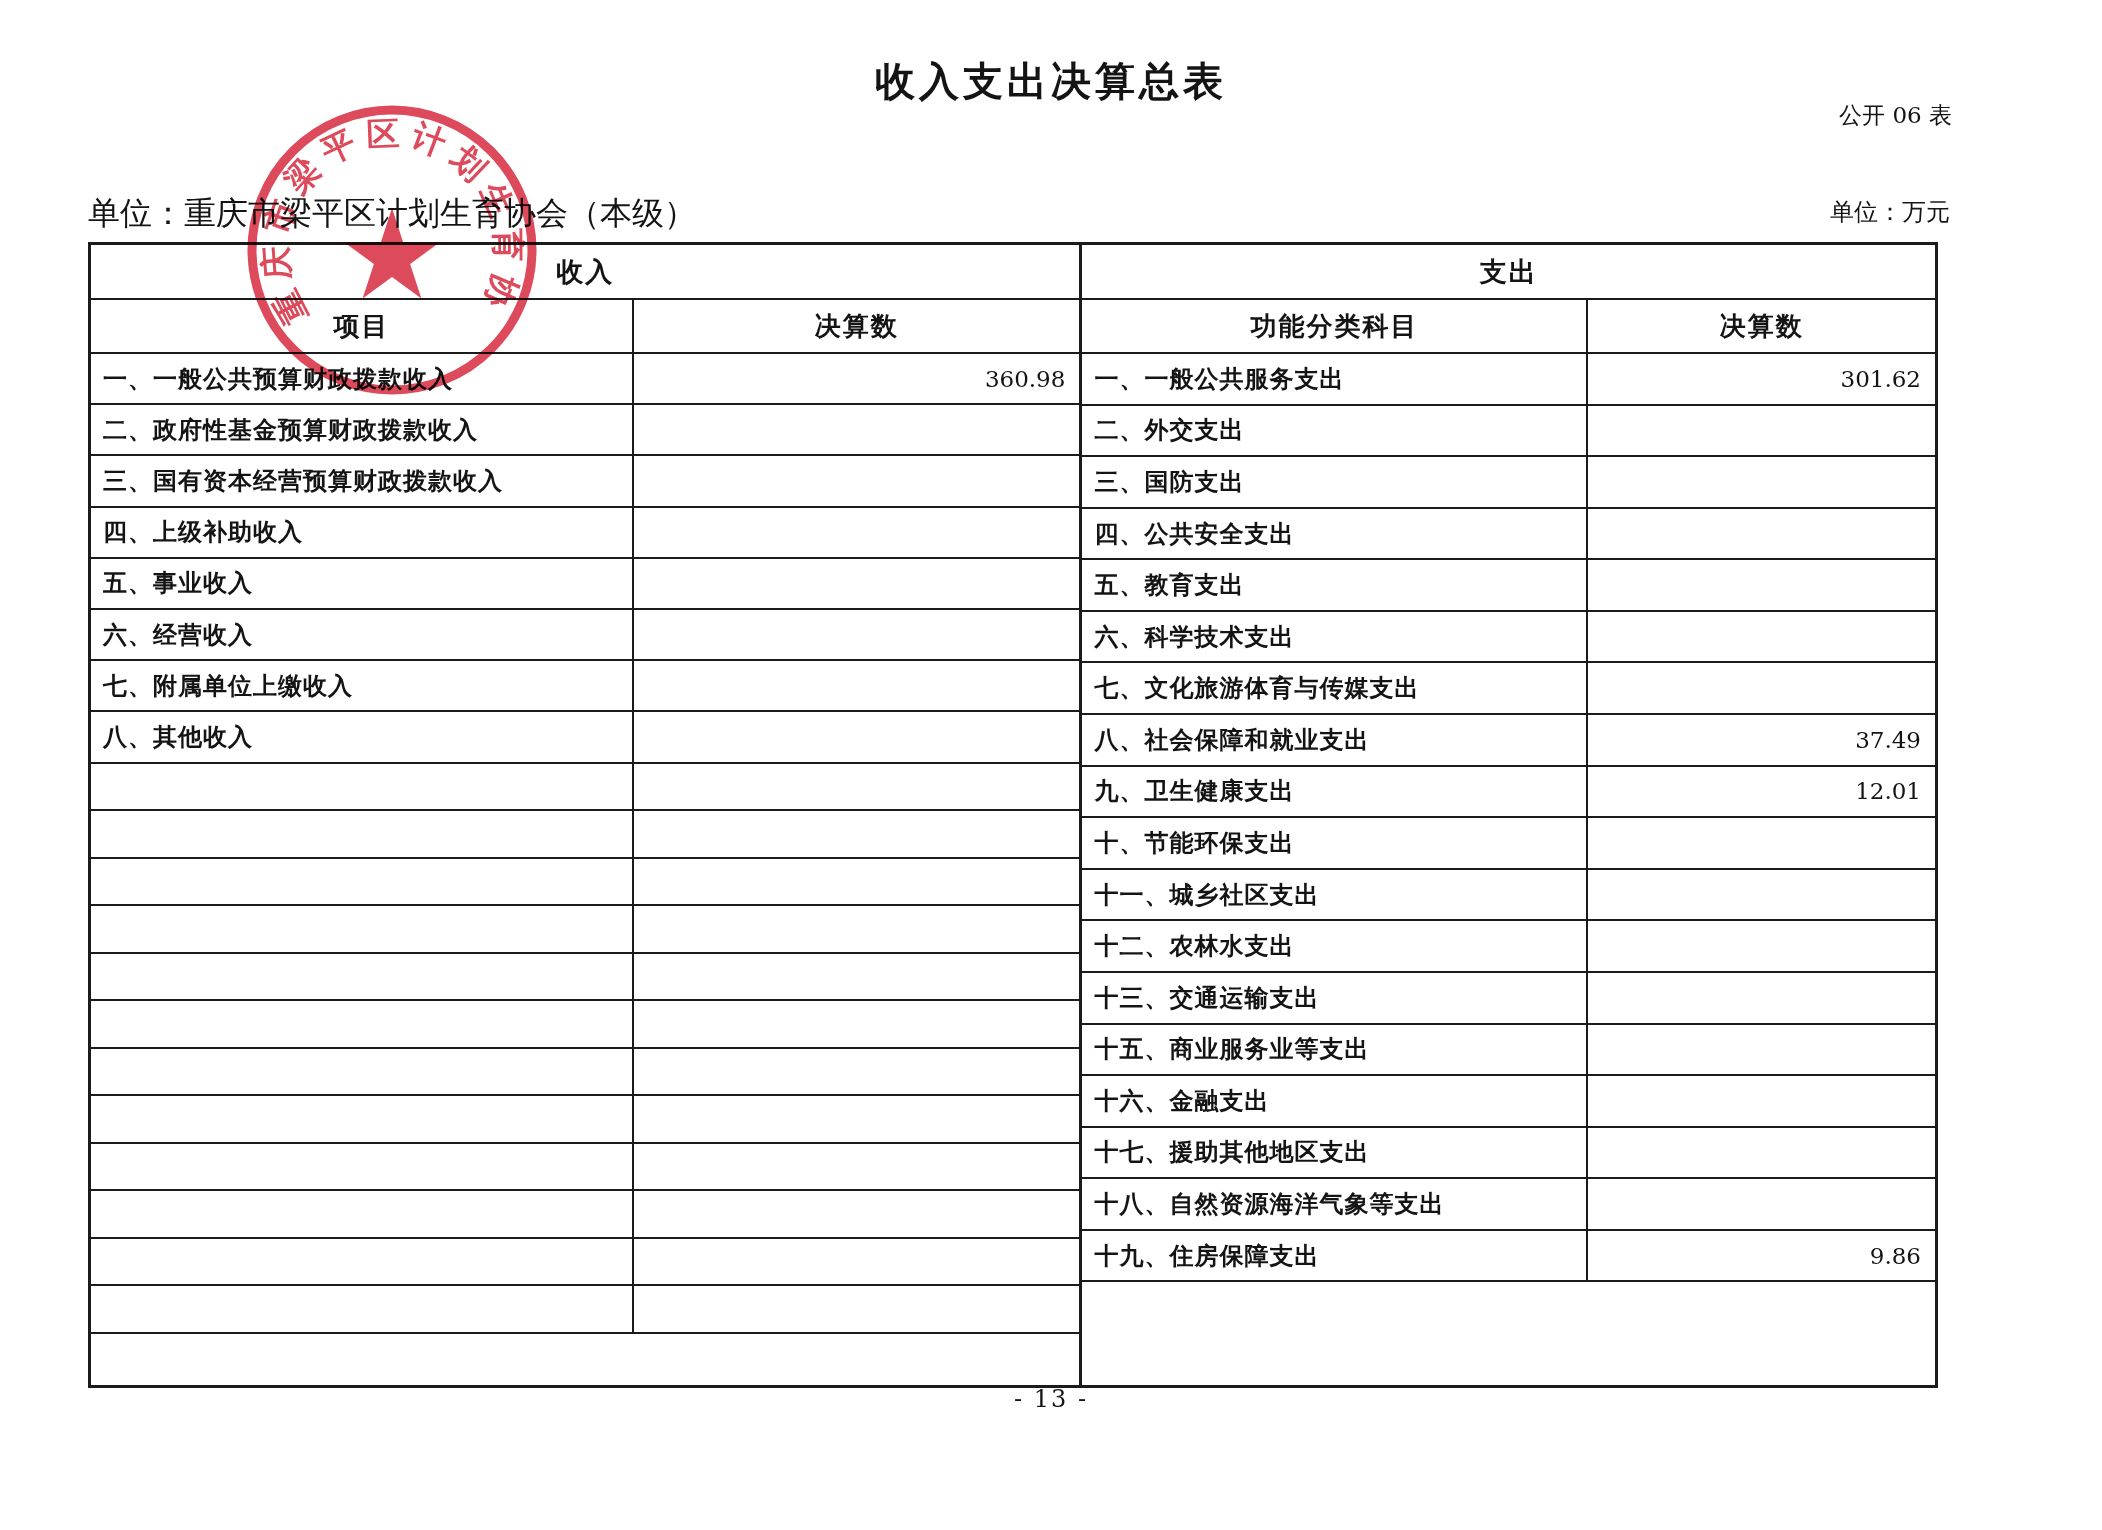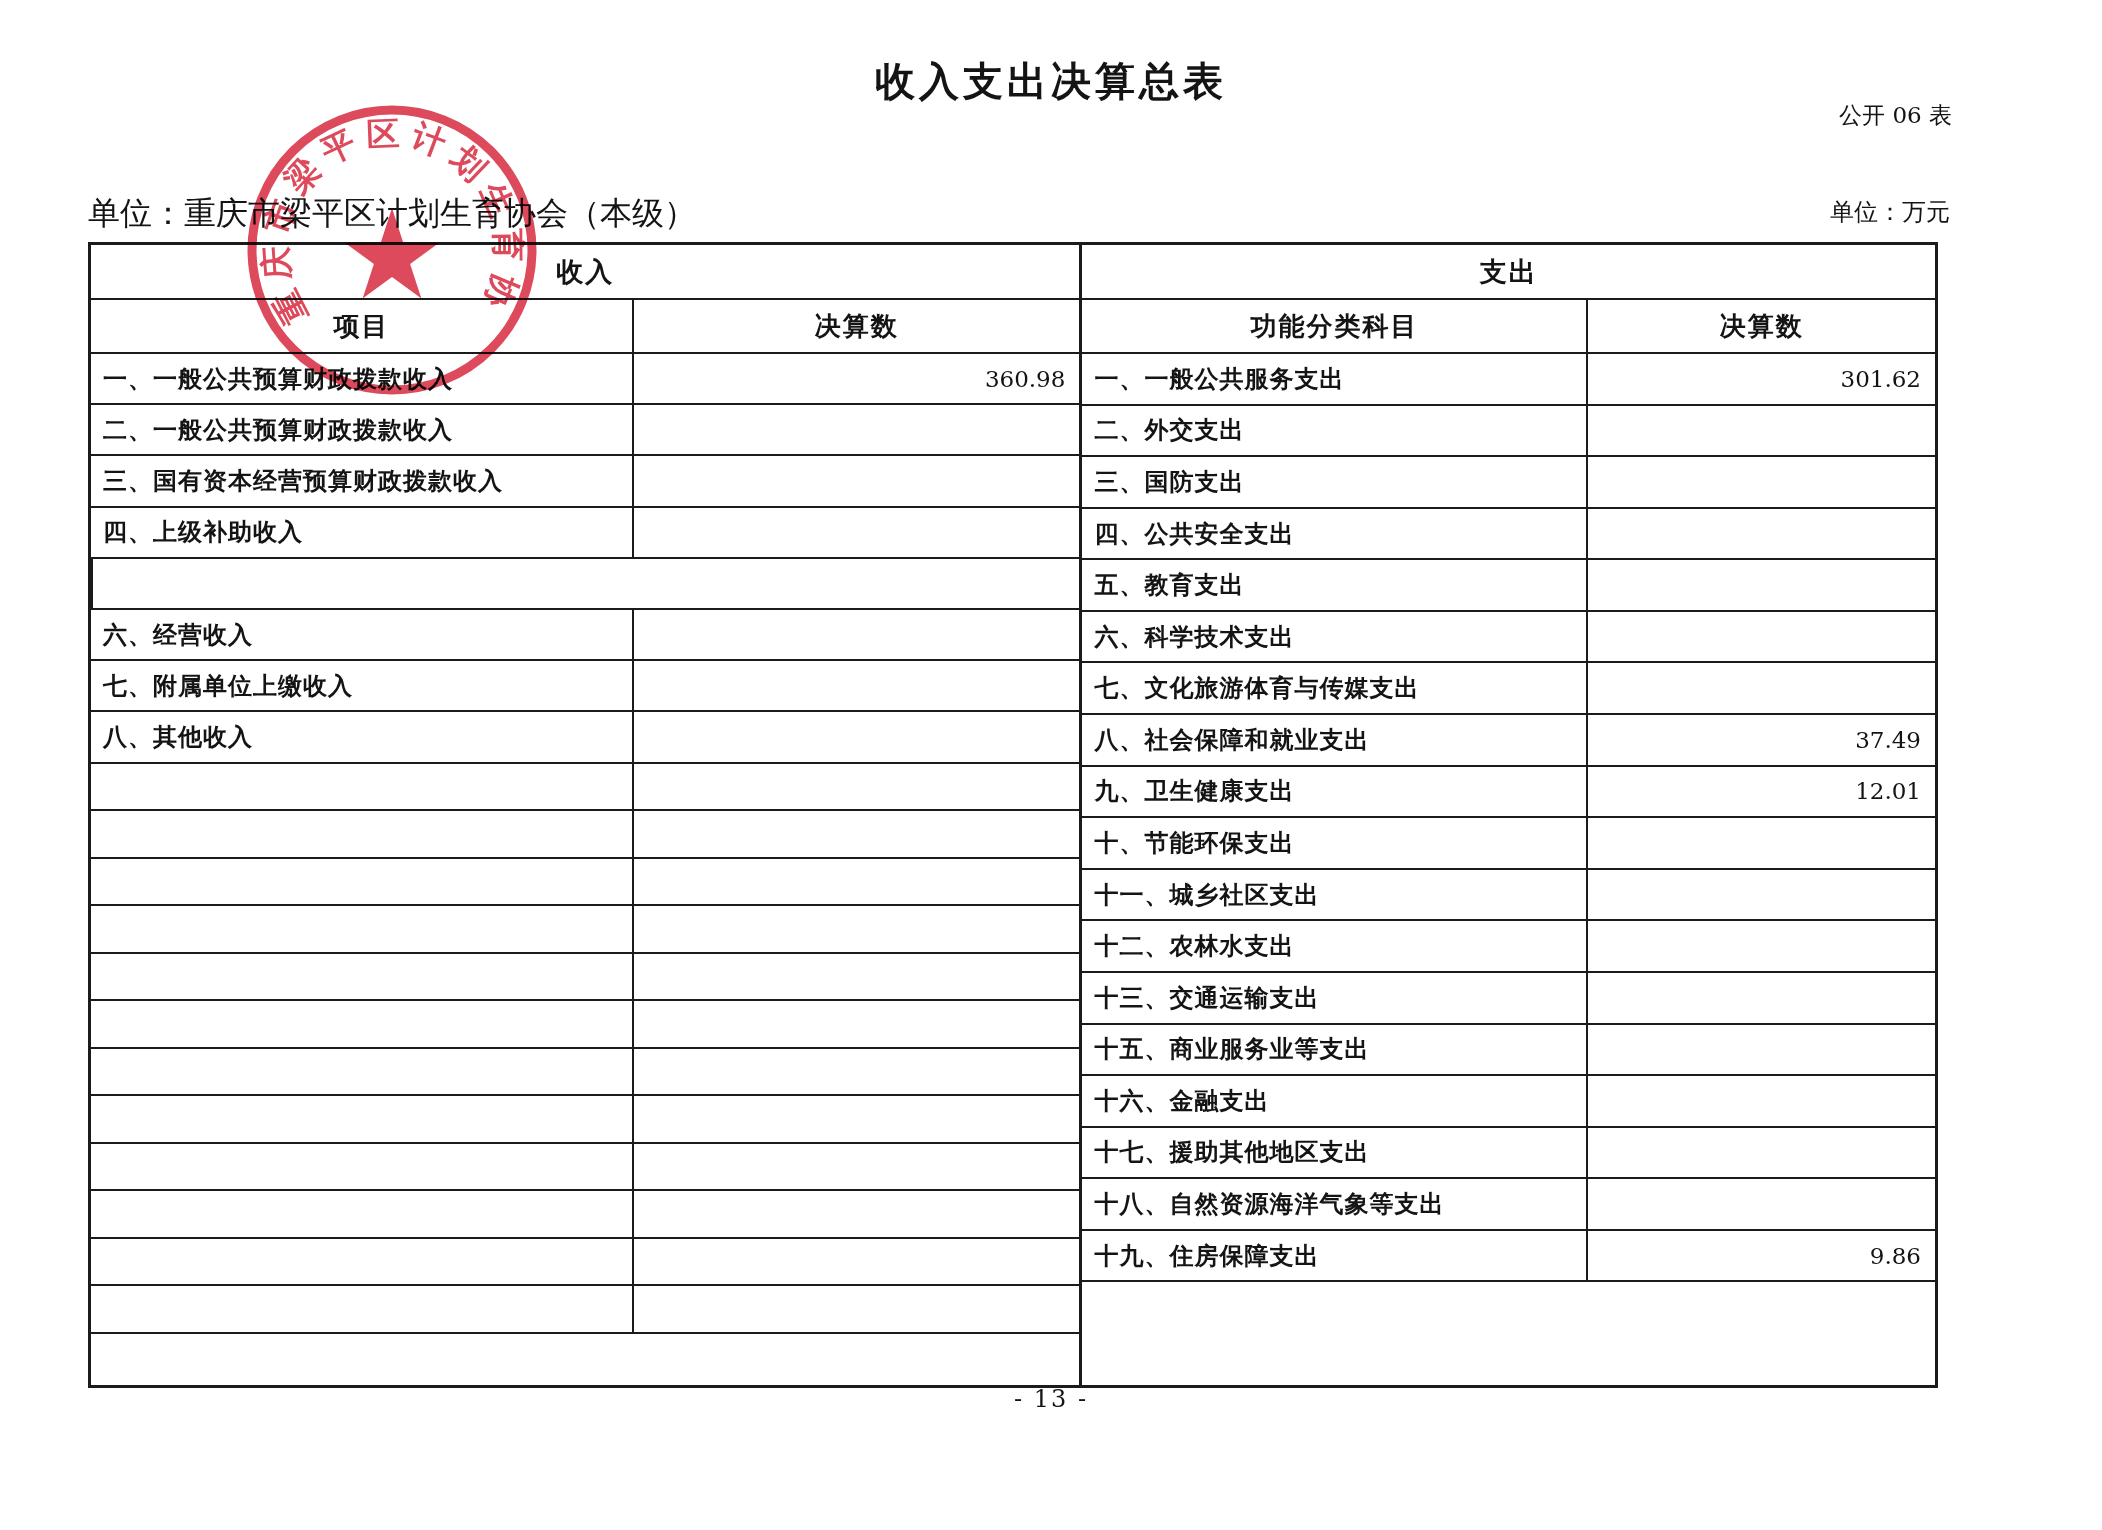--- a/index.html
+++ b/index.html
@@ -100,35 +100,36 @@
       <div class="cell c2">决算数</div>
     </div>
     <div class="rows">
 
         <div class="row item">
           <div class="c1 lbl">一、一般公共预算财政拨款收入</div>
           <div class="c2 val">360.98</div>
         </div>
 
         <div class="row item">
-          <div class="c1 lbl">二、一般公共预算财政拨款收入</div>
+          <div class="c1 lbl">二、政府性基金预算财政拨款收入</div>
           <div class="c2 val"></div>
         </div>
 
         <div class="row item">
           <div class="c1 lbl">三、国有资本经营预算财政拨款收入</div>
           <div class="c2 val"></div>
         </div>
 
         <div class="row item">
           <div class="c1 lbl">四、上级补助收入</div>
           <div class="c2 val"></div>
         </div>
 
         <div class="row item">
+          <div class="c1 lbl">五、事业收入</div>
           <div class="c2 val"></div>
         </div>
 
         <div class="row item">
           <div class="c1 lbl">六、经营收入</div>
           <div class="c2 val"></div>
         </div>
 
         <div class="row item">
           <div class="c1 lbl">七、附属单位上缴收入</div>

